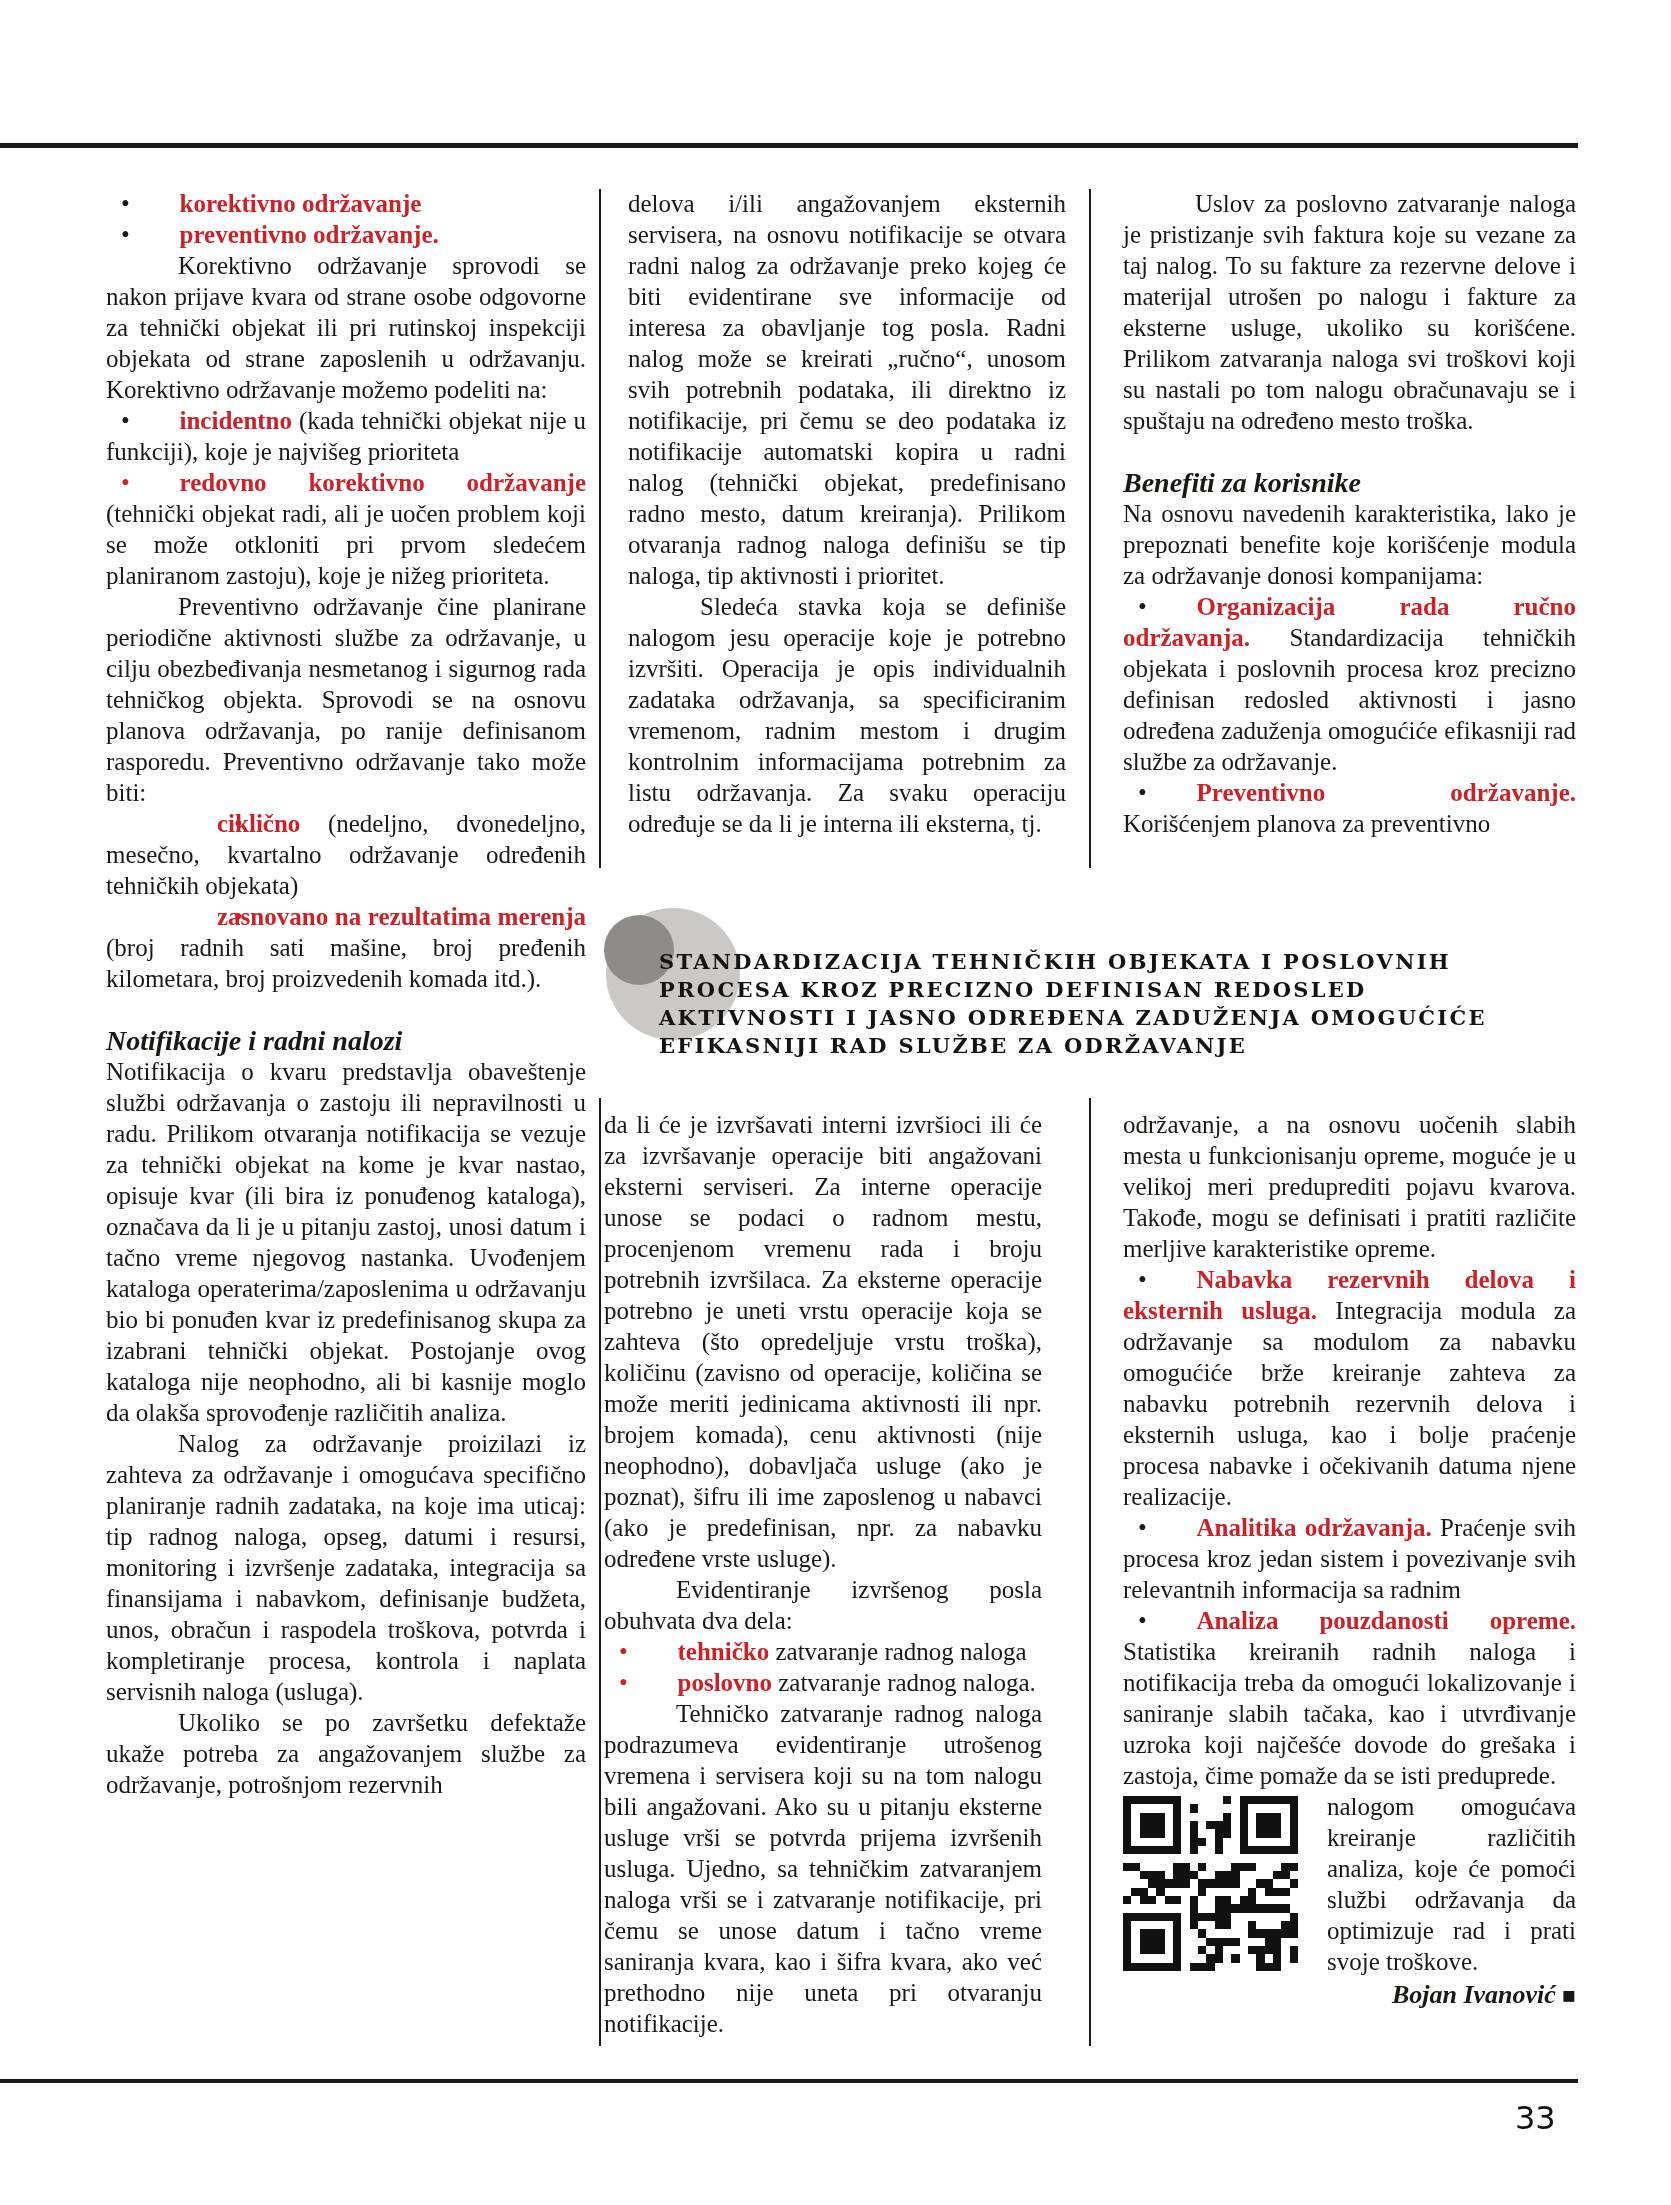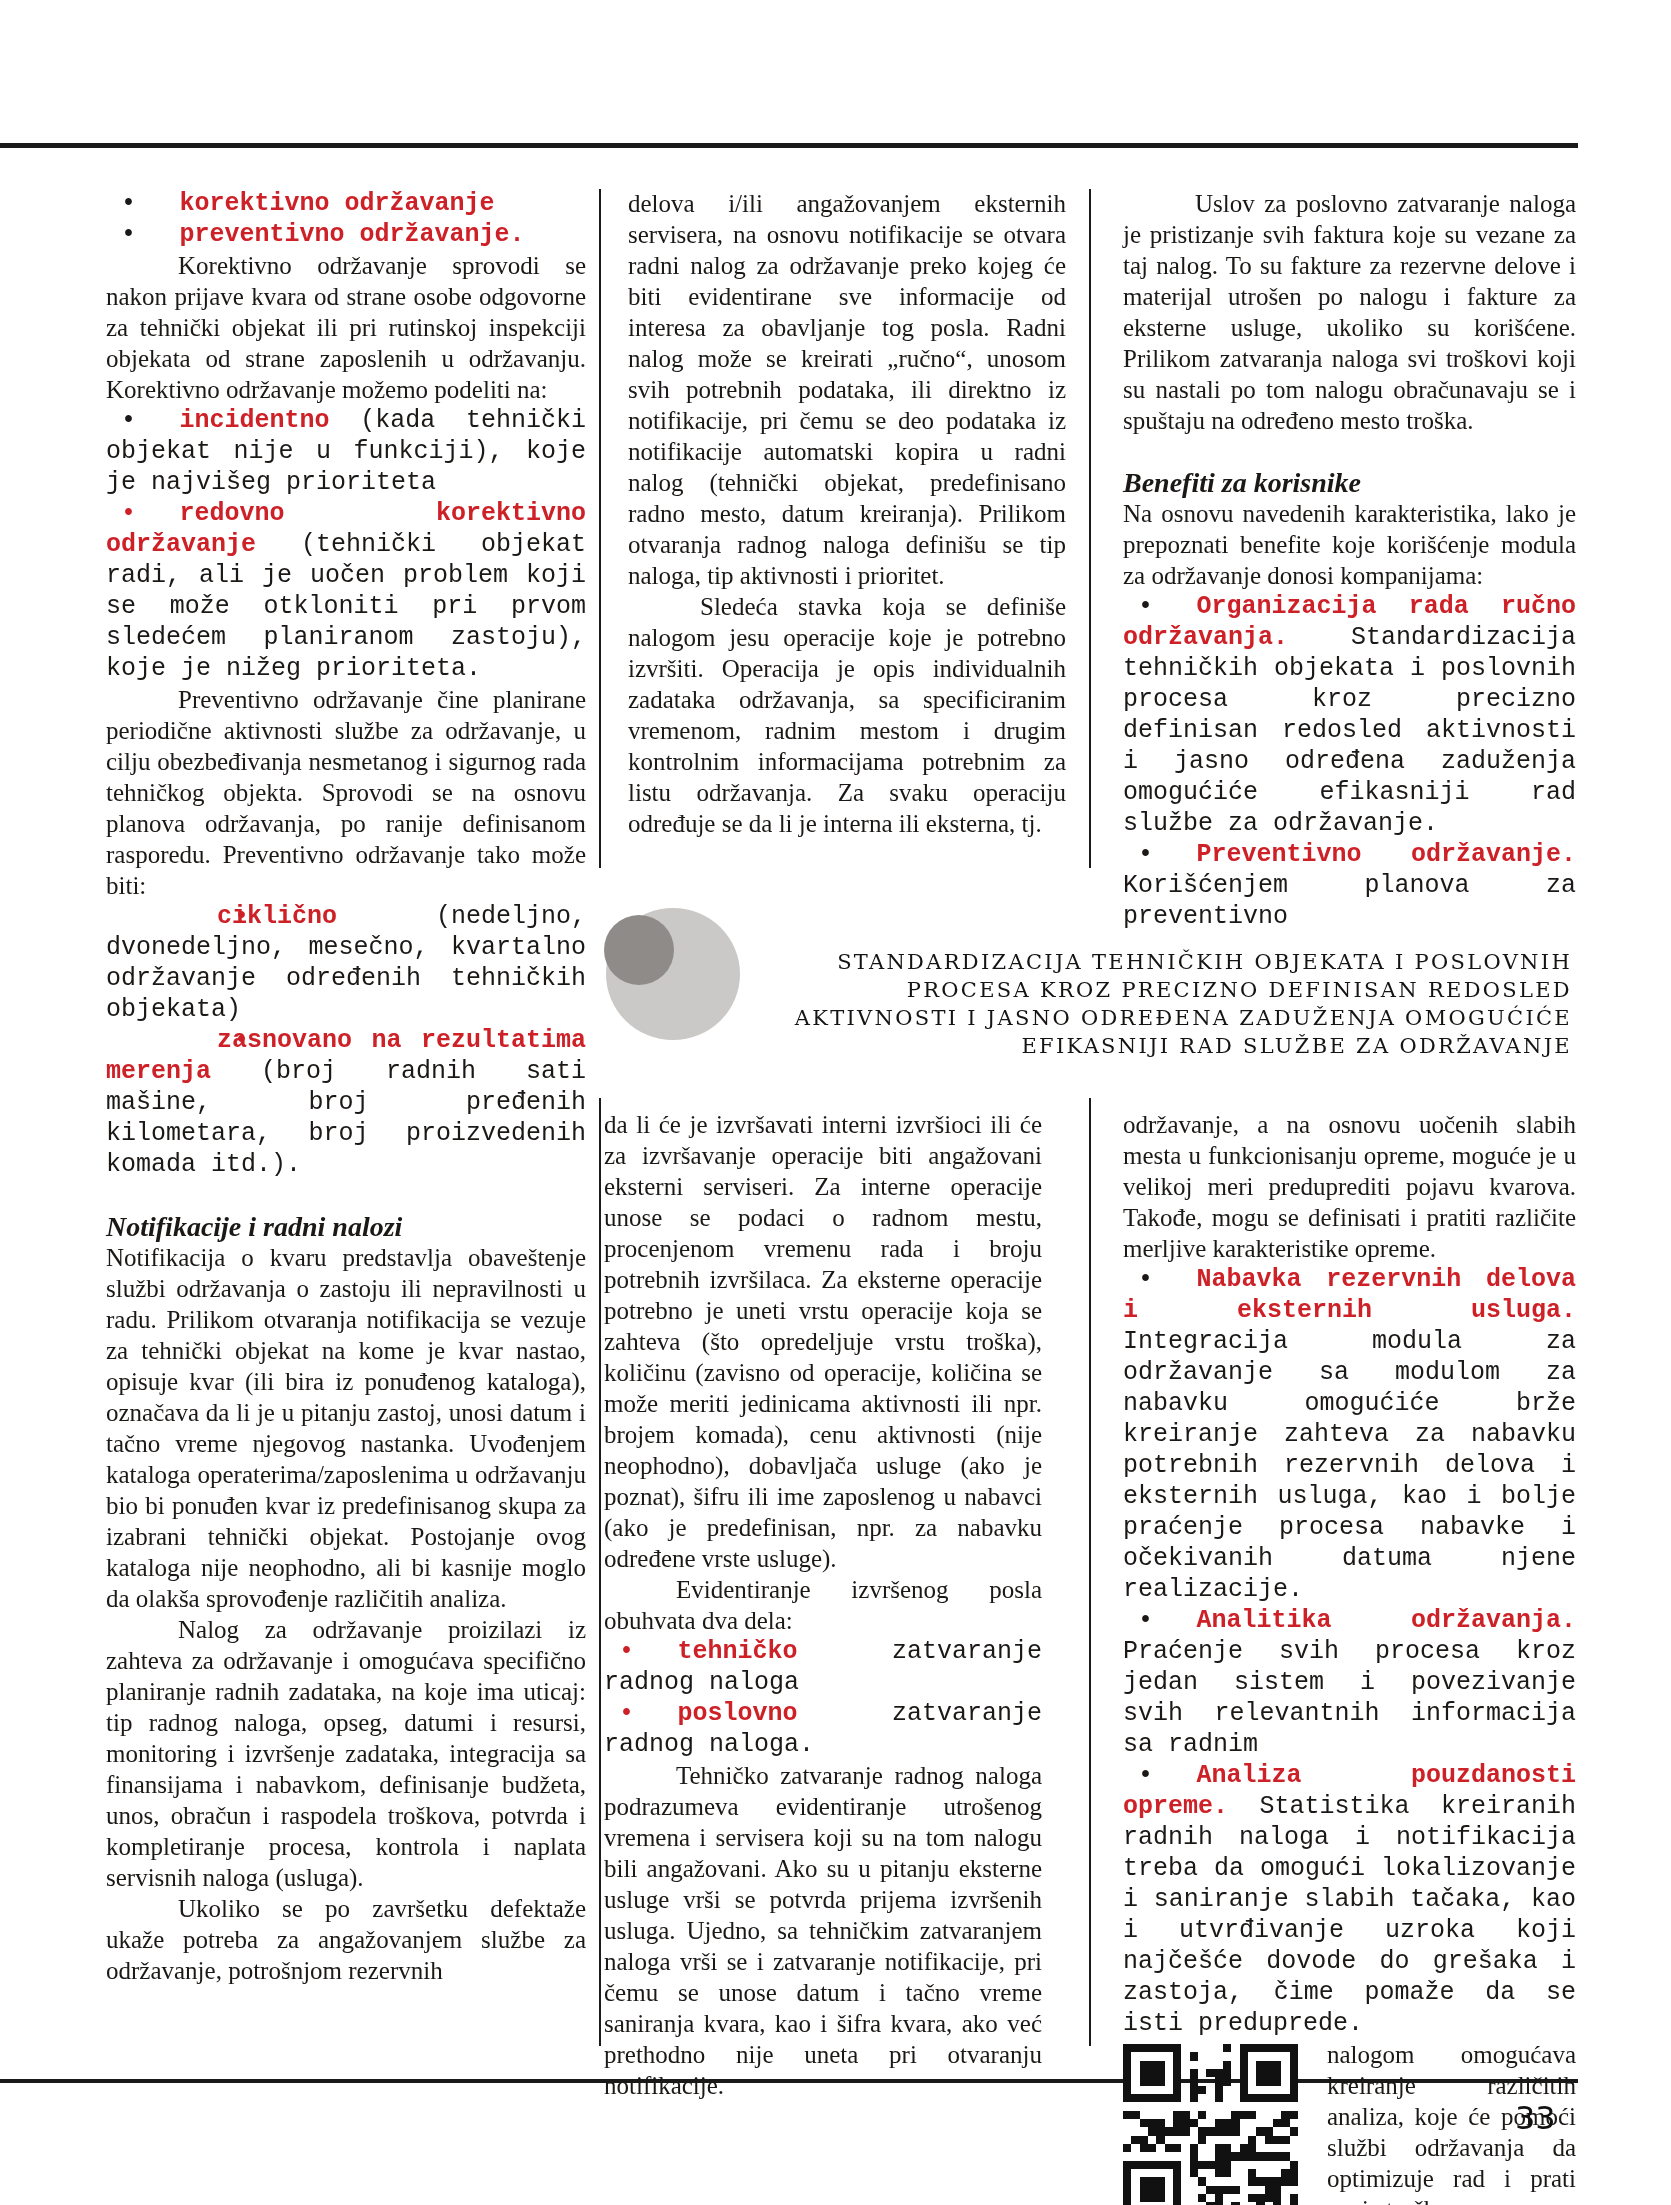--- a/index.html
+++ b/index.html
@@ -26,36 +26,36 @@
 
   .col{position:absolute;text-align:justify;font-size:25px;line-height:31px;}
   #col1{left:106px;top:188px;width:480px;}
   #col2a{left:628px;top:188px;width:438px;}
   #col3a{left:1123px;top:188px;width:453px;}
   #col2b{left:604px;top:1109px;width:438px;}
   #col3b{left:1123px;top:1109px;width:453px;}
 
   .col p{margin:0;}
   .indent{text-indent:72px;}
-  .bullet{text-indent:7.5px;font-family:Liberation Mono, monospace;}
+  .bullet{text-indent:7.5px;}
   .bullet .dot{display:inline-block;width:66px;}
   .bullet.sub{text-indent:64px;}
   .bullet.sub .dot{width:47px;}
   .red{color:var(--accent);font-weight:700;}
   .dot.red{font-weight:400;}
   .subhead{font-weight:700;font-style:italic;font-size:28px;margin-top:31px !important;}
 
   .circle{position:absolute;border-radius:50%;}
   #circle-light{left:606px;top:908px;width:134px;height:132px;background:var(--gray-light);}
   #circle-dark{left:604px;top:915px;width:70px;height:70px;background:var(--gray-dark);}
   #pull-quote{
     position:absolute;left:659px;top:948px;width:913px;
     font-family:"DejaVu Serif","Liberation Serif",serif;
-    font-weight:400;font-size:21px;line-height:28px;letter-spacing:2.3px;
-    color:#161412;text-align:right;
+    font-weight:700;font-size:21px;line-height:28px;letter-spacing:2.3px;
+    color:#161412;text-align:left;
   }
 
   #qr-code{float:left;width:175px;height:175px;margin:4.5px 29px 3px 0;}
   #qr-code svg{display:block;width:100%;height:100%;}
   .byline{text-align:right;font-style:italic;font-weight:700;font-size:26px;margin-top:1.5px !important;}
   .byline .end-mark{font-style:normal;font-size:22.6px;}
 
   #page-number{
     position:absolute;left:1515px;top:2099px;
     font-family:"DejaVu Sans","Liberation Sans",sans-serif;

